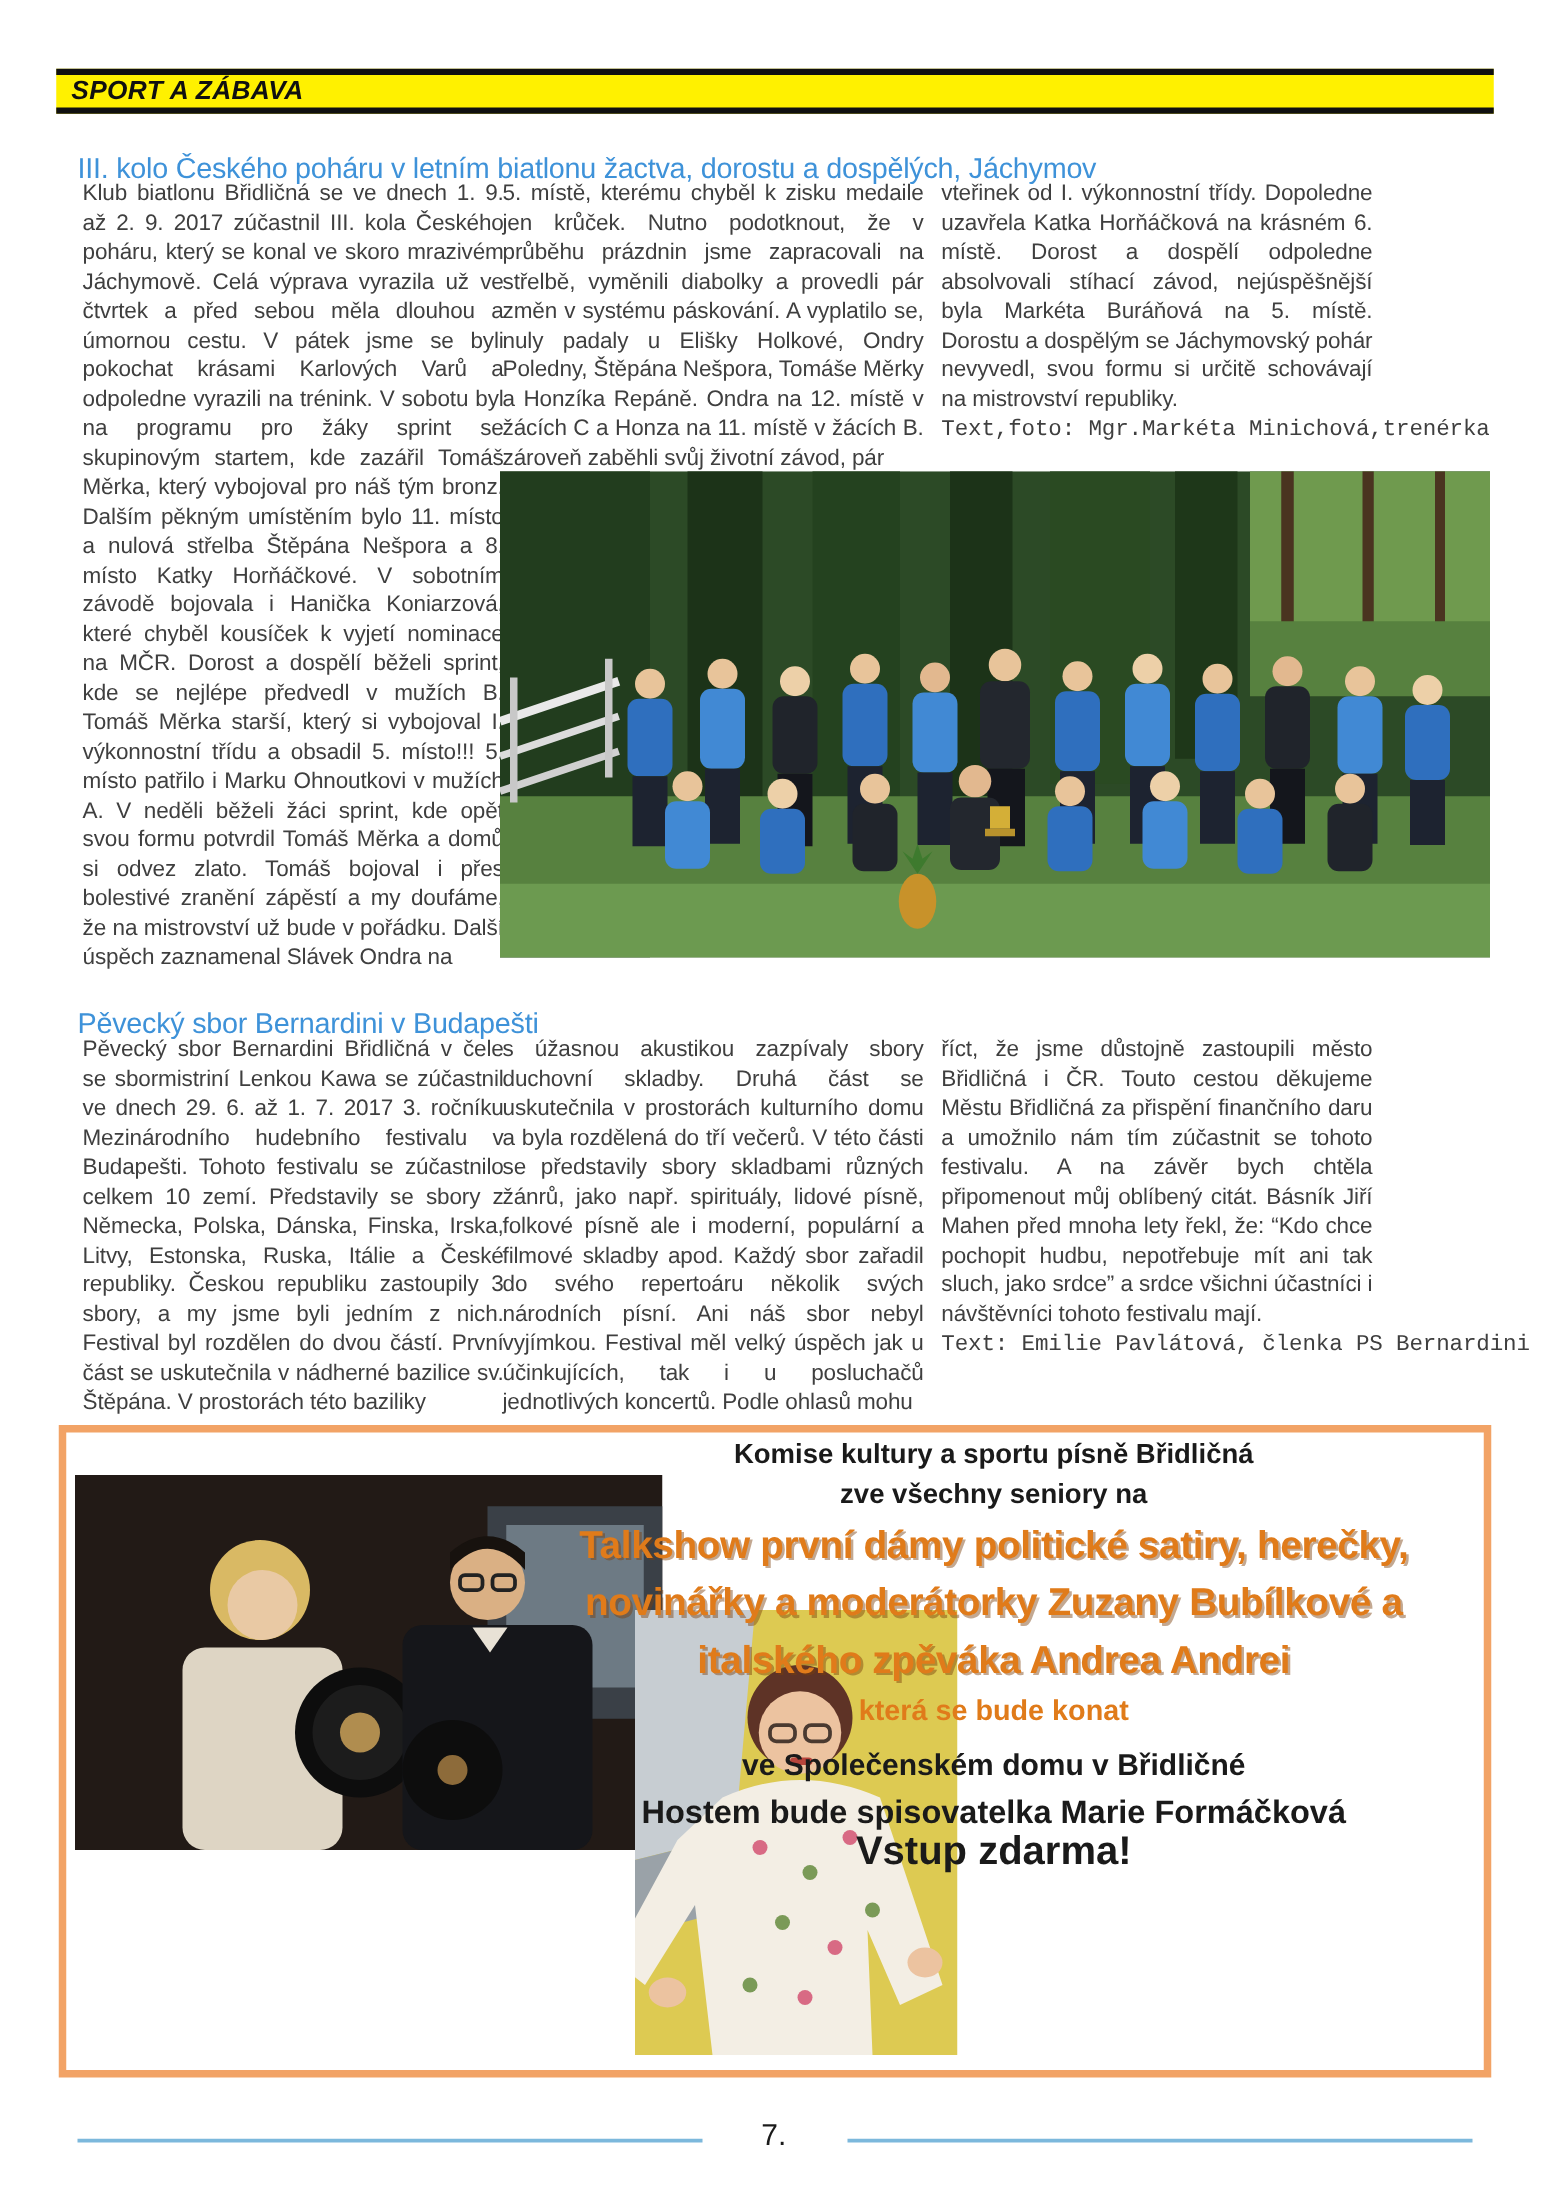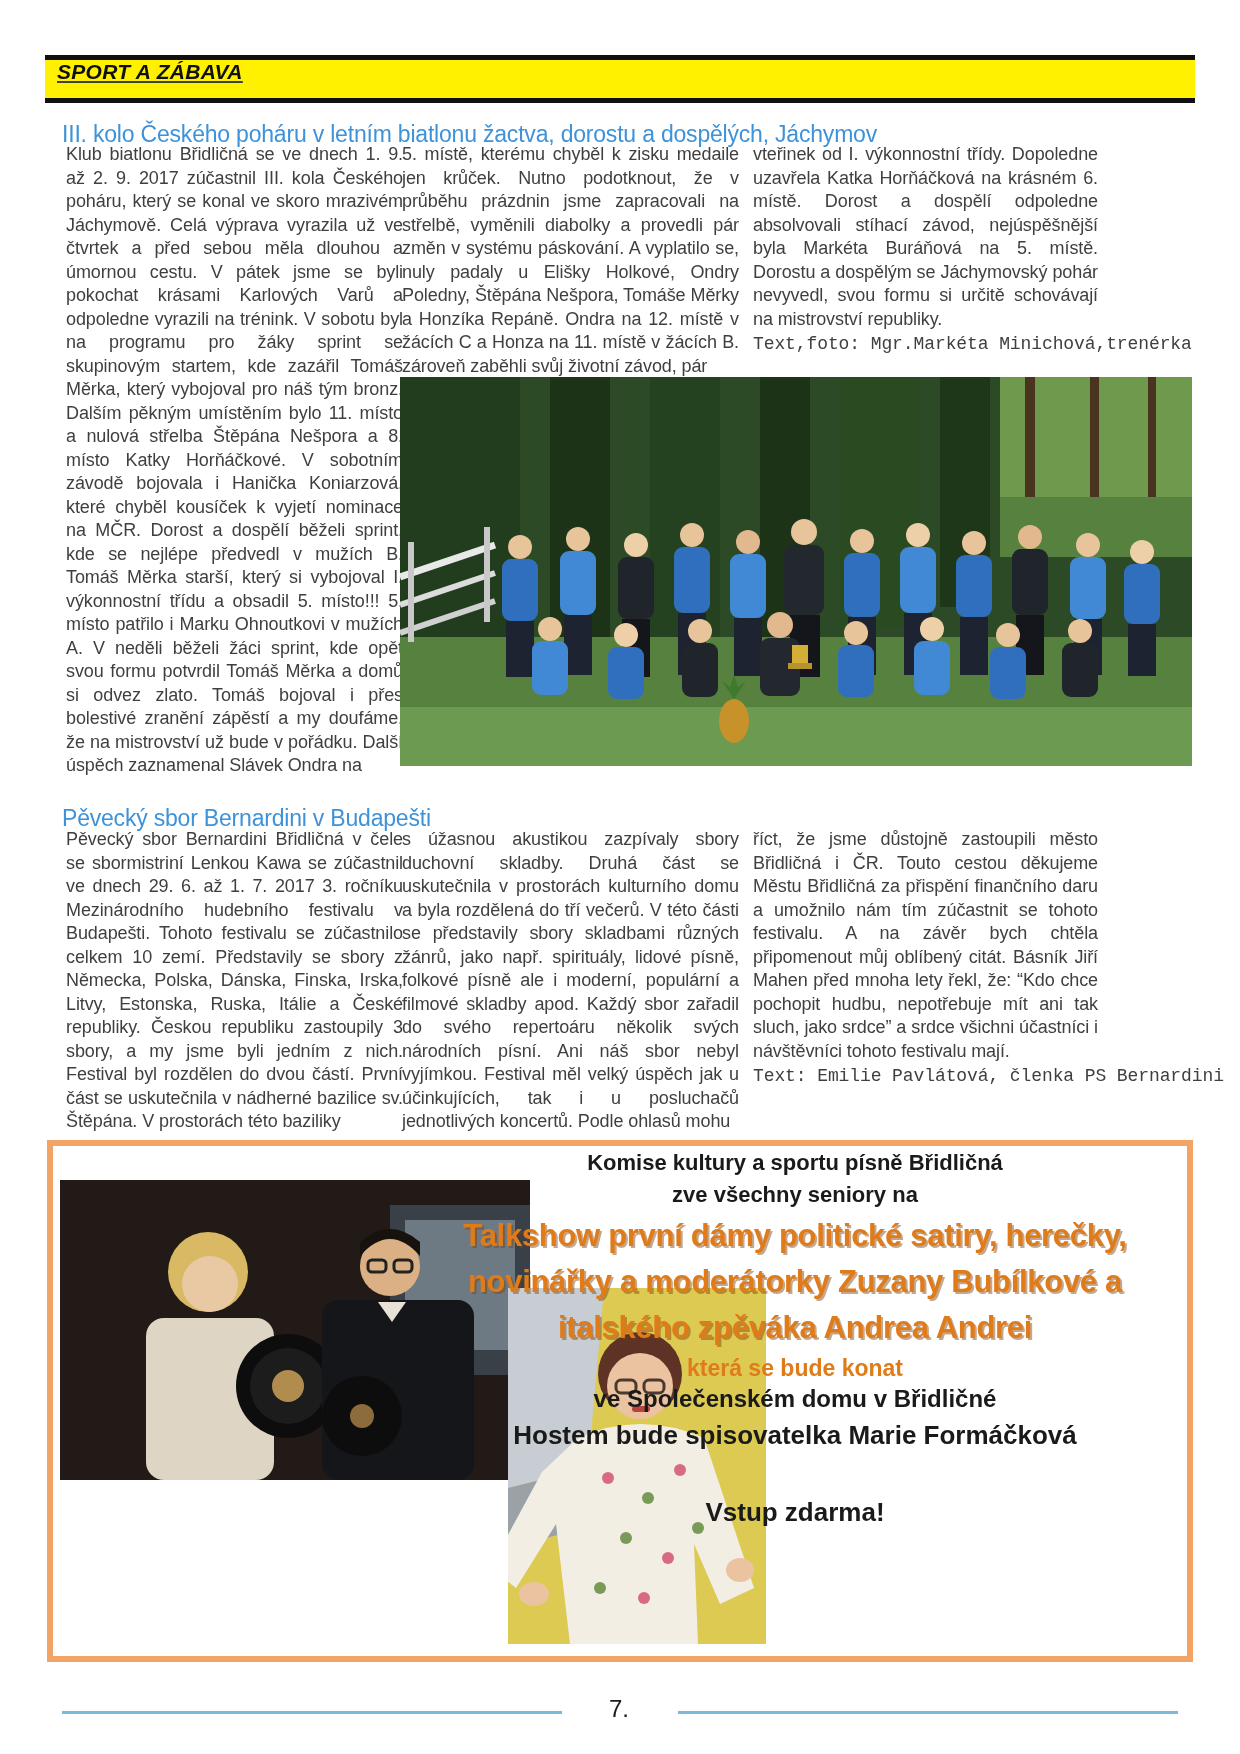--- a/index.html
+++ b/index.html
@@ -10,24 +10,24 @@
     --box_border_orange:#F2A366;
     --footer_line_blue:#7CB8DC;
   }
   *{box-sizing:border-box;}
   html,body{margin:0;padding:0;background:#ffffff;}
   .page{
     position:relative;width:1240px;height:1754px;margin:0 auto;background:#ffffff;
     font-family:"Liberation Sans",sans-serif;color:var(--body_text);overflow:hidden;
   }
   .topbar{
-    position:absolute;left:45px;top:55px;width:1150px;height:48px;
+    position:absolute;left:45px;top:55px;width:1150px;height:36px;
     background:var(--section_bar_yellow);
     border-top:5px solid #101010;border-bottom:5px solid #101010;
-    display:flex;padding-left:12px;text-decoration:underline;
+    display:flex;align-items:center;padding-left:12px;
   }
   .topbar span{
     font-size:21px;font-weight:bold;font-style:italic;color:#101010;letter-spacing:.3px;
   }
   .headline{
     position:absolute;left:50px;width:1145px;margin:12px;
     font-size:23px;font-weight:400;color:var(--headline_blue);letter-spacing:-.2px;
   }
   .h1a{top:109px;}
   .h2a{top:793px;}
@@ -54,23 +54,23 @@
   .bt-invite{font-size:22px;font-weight:bold;line-height:26px;}
   .bt-invite2{margin-top:6px;}
   .bt-title{
     font-size:31px;font-weight:bold;line-height:37px;color:var(--announcement_orange);
     text-shadow:2px 2px 0 rgba(122,62,10,.45);margin-top:9px;letter-spacing:-.3px;
   }
   .bt-sub{font-size:23px;font-weight:bold;color:var(--announcement_orange);margin-top:9px;line-height:27px;}
   .bt-date{margin-top:9px;line-height:44px;}
   .bt-date .sm{font-size:26px;font-weight:bold;}
   .bt-date .lg{font-size:37px;font-weight:bold;letter-spacing:.5px;}
-  .bt-venue{font-size:24px;font-weight:bold;margin-top:2px;line-height:29px;}
+  .bt-venue{font-size:24px;font-weight:bold;margin-top:16px;line-height:29px;}
   .bt-guest{font-size:26px;font-weight:bold;margin-top:7px;line-height:31px;}
-  .bt-admission{font-size:26px;font-weight:bold;margin-top:46px;line-height:31px;}
+  .bt-admission{font-size:32px;font-weight:bold;line-height:31px;}
   .fline{position:absolute;top:1711px;height:3px;background:var(--footer_line_blue);}
   .fl-left{left:62px;width:500px;}
   .fl-right{left:678px;width:500px;}
   .pagenum{position:absolute;left:588px;top:1695px;width:62px;text-align:center;font-size:24px;color:#1a1a1a;}
 </style>
 </head>
 <body>
 
 <div class="page">
 

